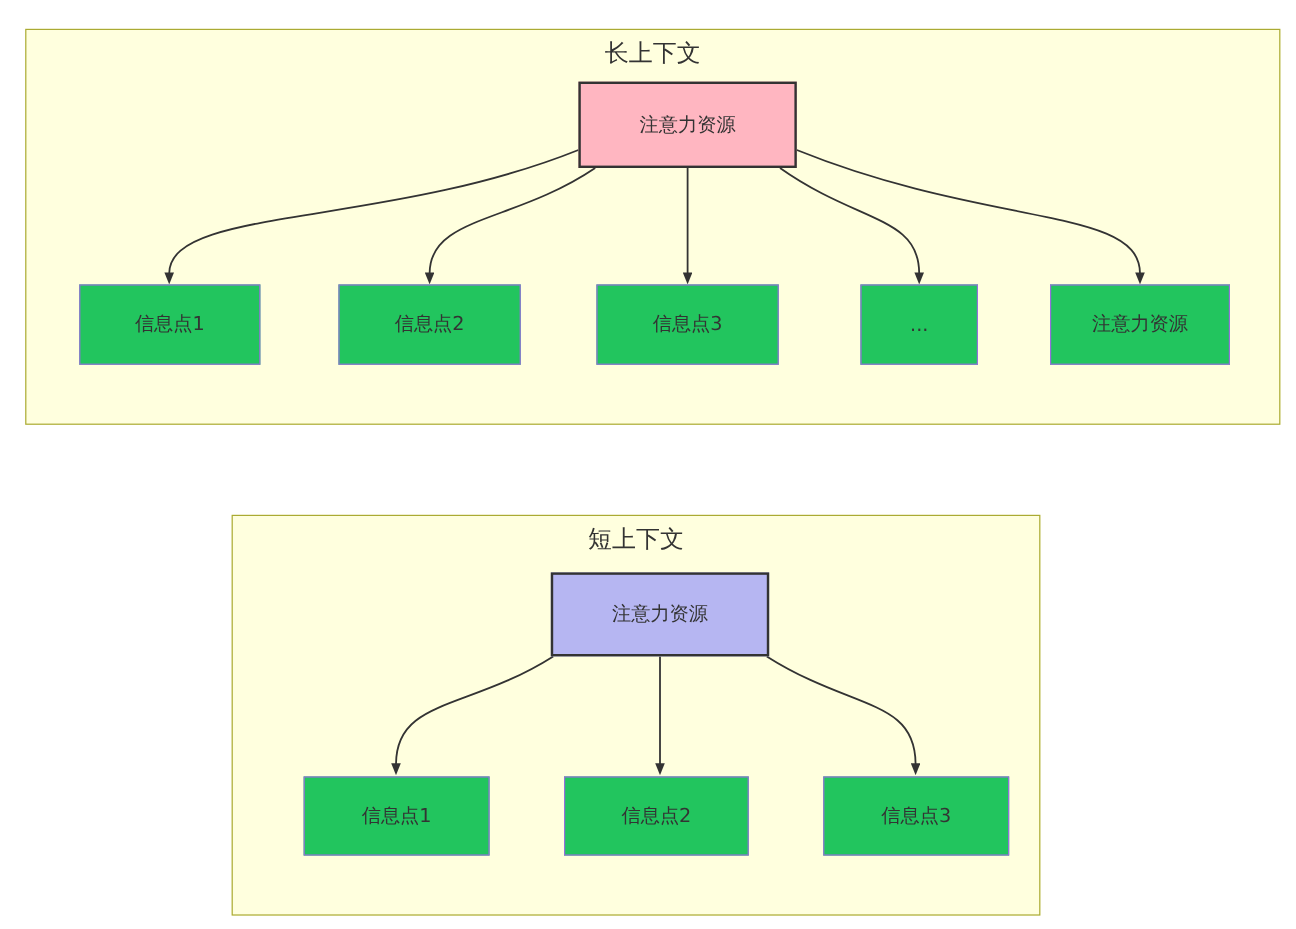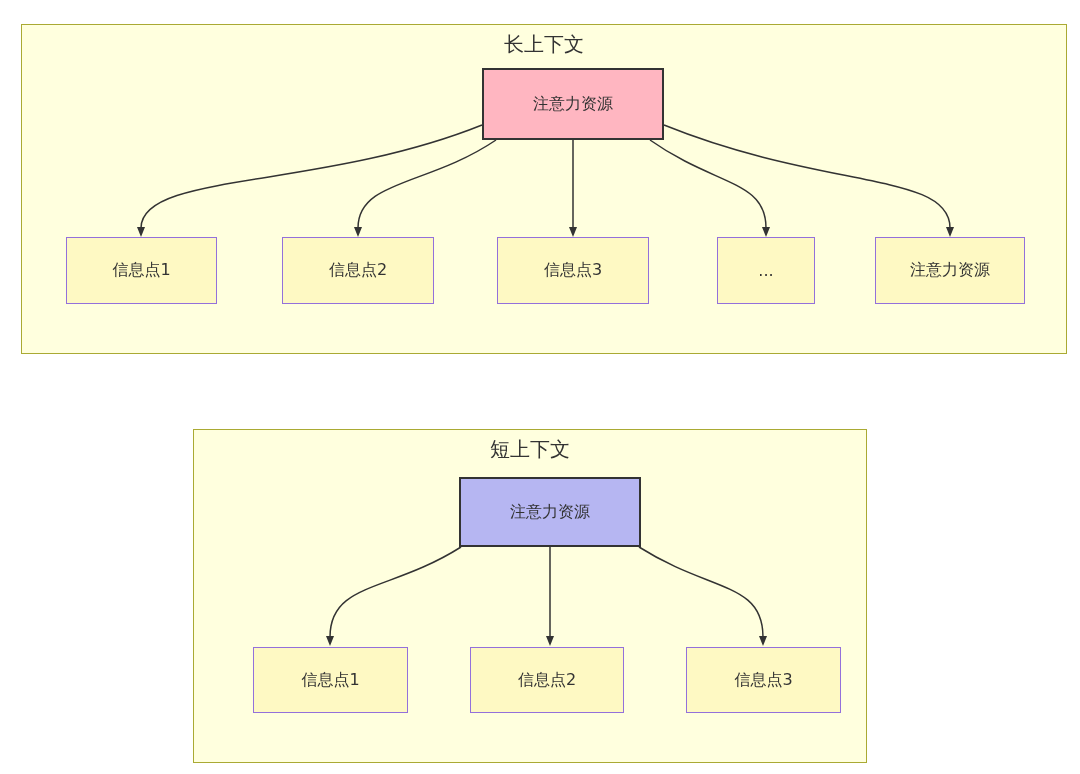--- a/index.html
+++ b/index.html
@@ -14,21 +14,21 @@
     position:absolute;top:6px;left:0;width:100%;text-align:center;
     font-size:20px;font-weight:500;color:#333333;z-index:2;
   }
   .edges{position:absolute;left:0;top:0;z-index:2;}
   .edge{fill:none;stroke:#333333;stroke-width:1.5;}
   .node{
     position:absolute;display:flex;align-items:center;justify-content:center;
     box-sizing:border-box;font-size:16px;font-weight:500;color:#333333;z-index:3;
     text-align:center;
   }
-  .node.child{background:#fef9c3;border:1px solid #9370db;}
+  .node.child{background:#22c55e;border:1px solid #9370db;}
   .node.root{border:2px solid #333333;}
   .node.root.pink{background:#ffb6c1;}
   .node.root.purple{background:#b6b6f2;}
 
   
   .lc-container{left:21px;top:24px;width:1046px;height:330px;}
   .lc-root{left:482px;top:68px;width:182px;height:72px;}
   .lc-c0{left:66px;top:237px;width:151px;height:67px;}
   .lc-c1{left:282px;top:237px;width:152px;height:67px;}
   .lc-c2{left:497px;top:237px;width:152px;height:67px;}

